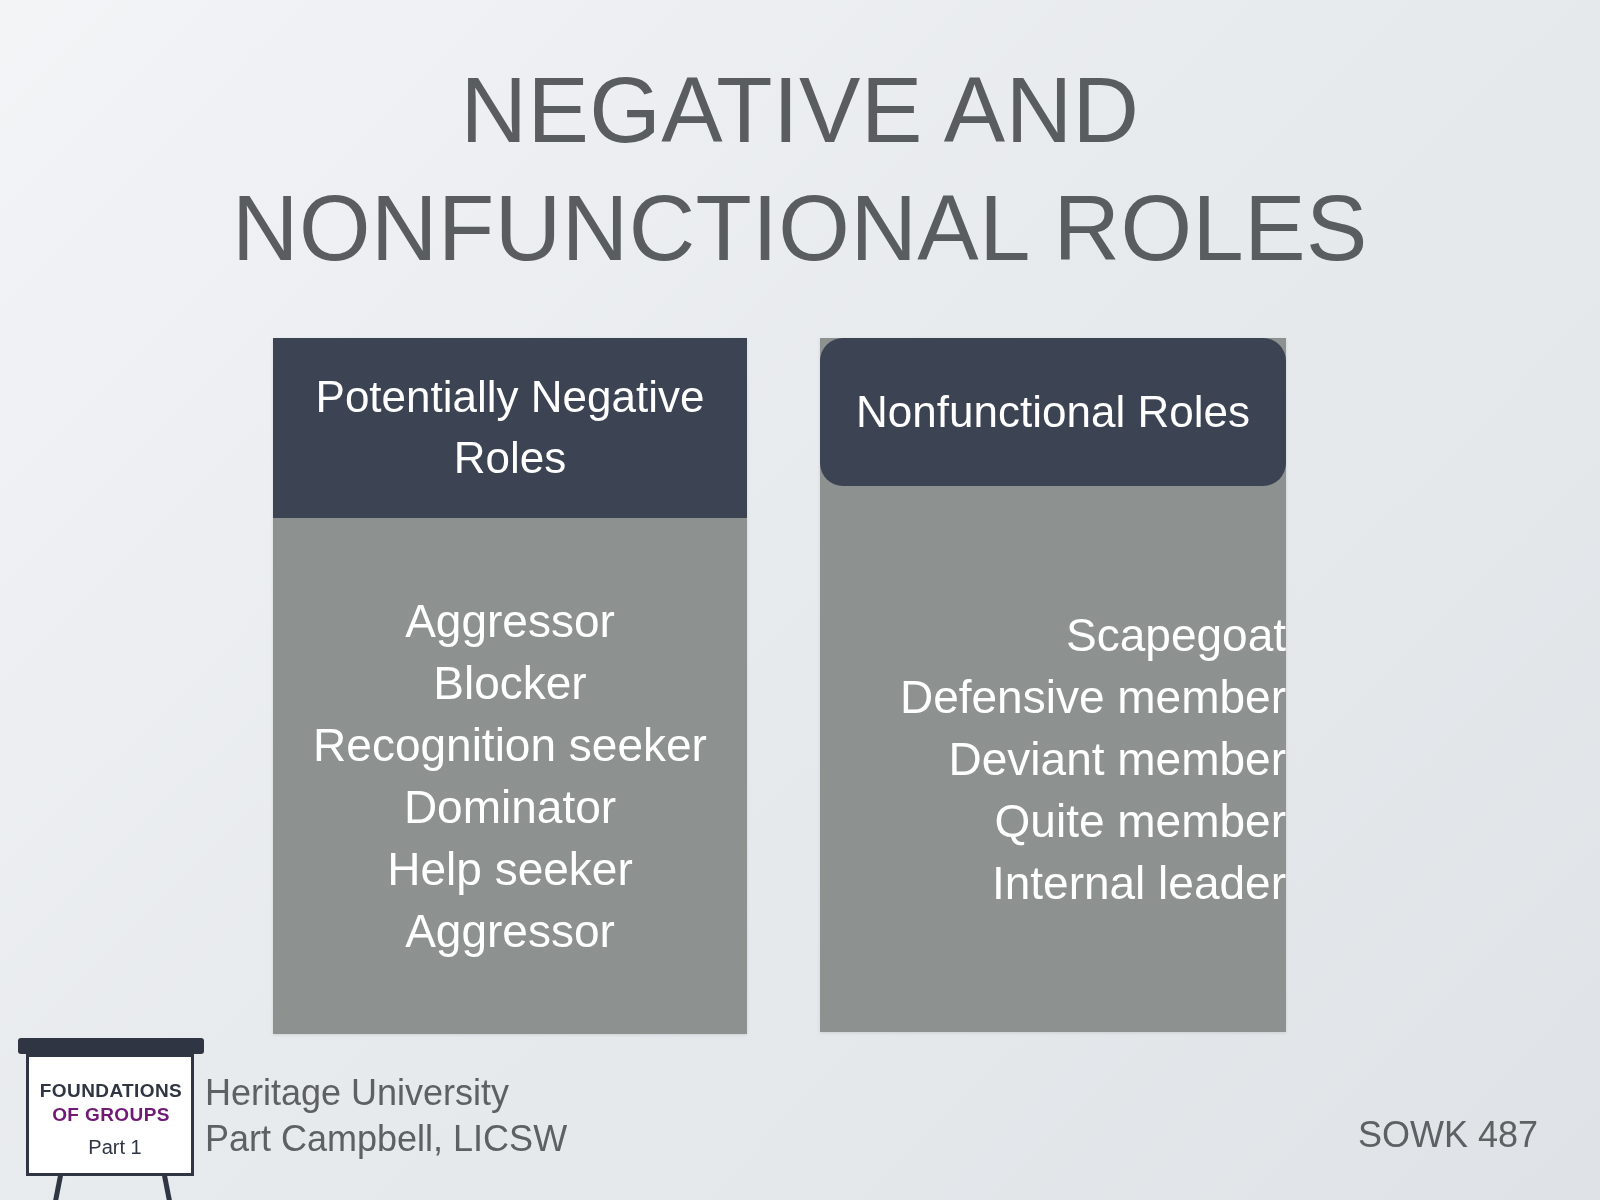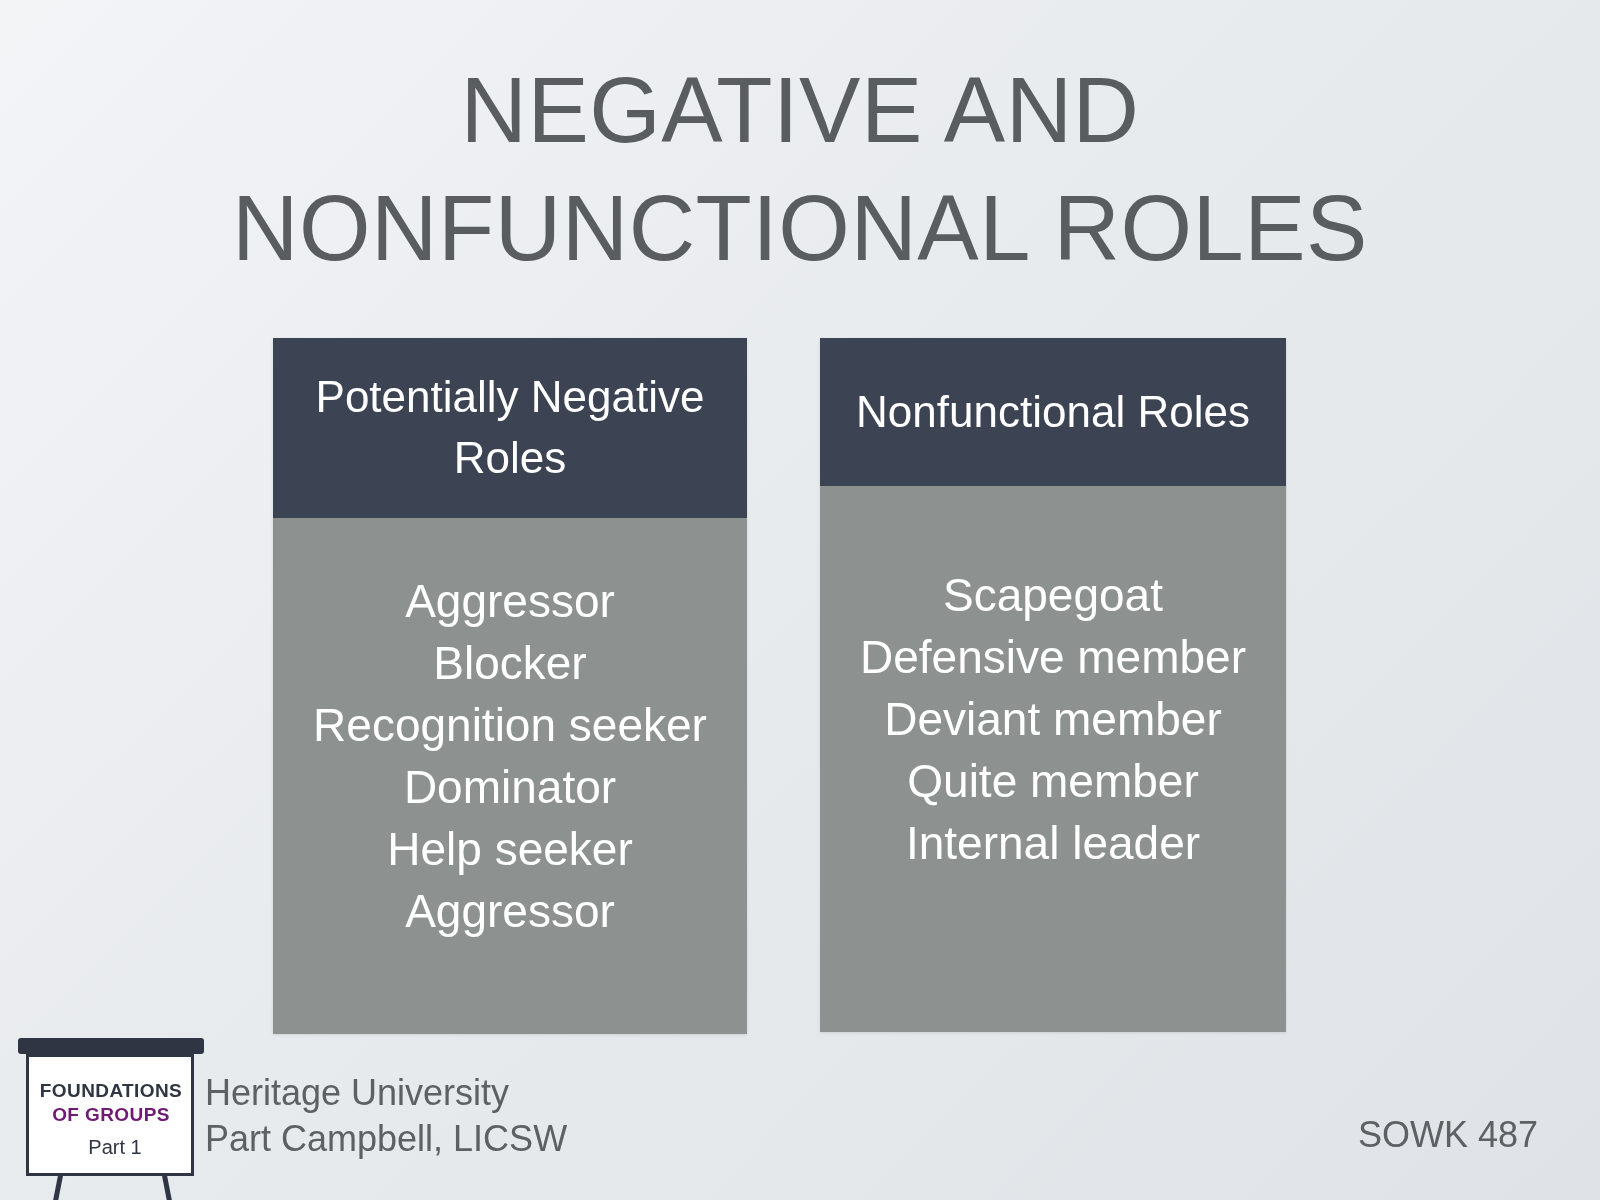--- a/index.html
+++ b/index.html
@@ -66,31 +66,31 @@
     line-height: 1.38;
     text-align: center;
     font-weight: 400;
     display: flex;
     align-items: center;
     justify-content: center;
     padding: 0 14px;
     box-sizing: border-box;
   }
   .col-left .col-header { height: 180px; }
-  .col-right .col-header { height: 148px; }
+  .col-right .col-header { height: 148px; border-radius: 23px; }
 
   .col-body {
     color: #ffffff;
     font-size: 46px;
     line-height: 1.35;
     text-align: center;
-    padding-top: 52px;
+    padding-top: 72px;
     box-sizing: border-box;
   }
-  .col-right .col-body { padding-top: 78px; }
+  .col-right .col-body { padding-top: 118px; text-align: right; }
 
   .col-body .item {
     white-space: nowrap;
   }
 
   
   .footer-left {
     position: absolute;
     left: 205px;
     bottom: 38px;

